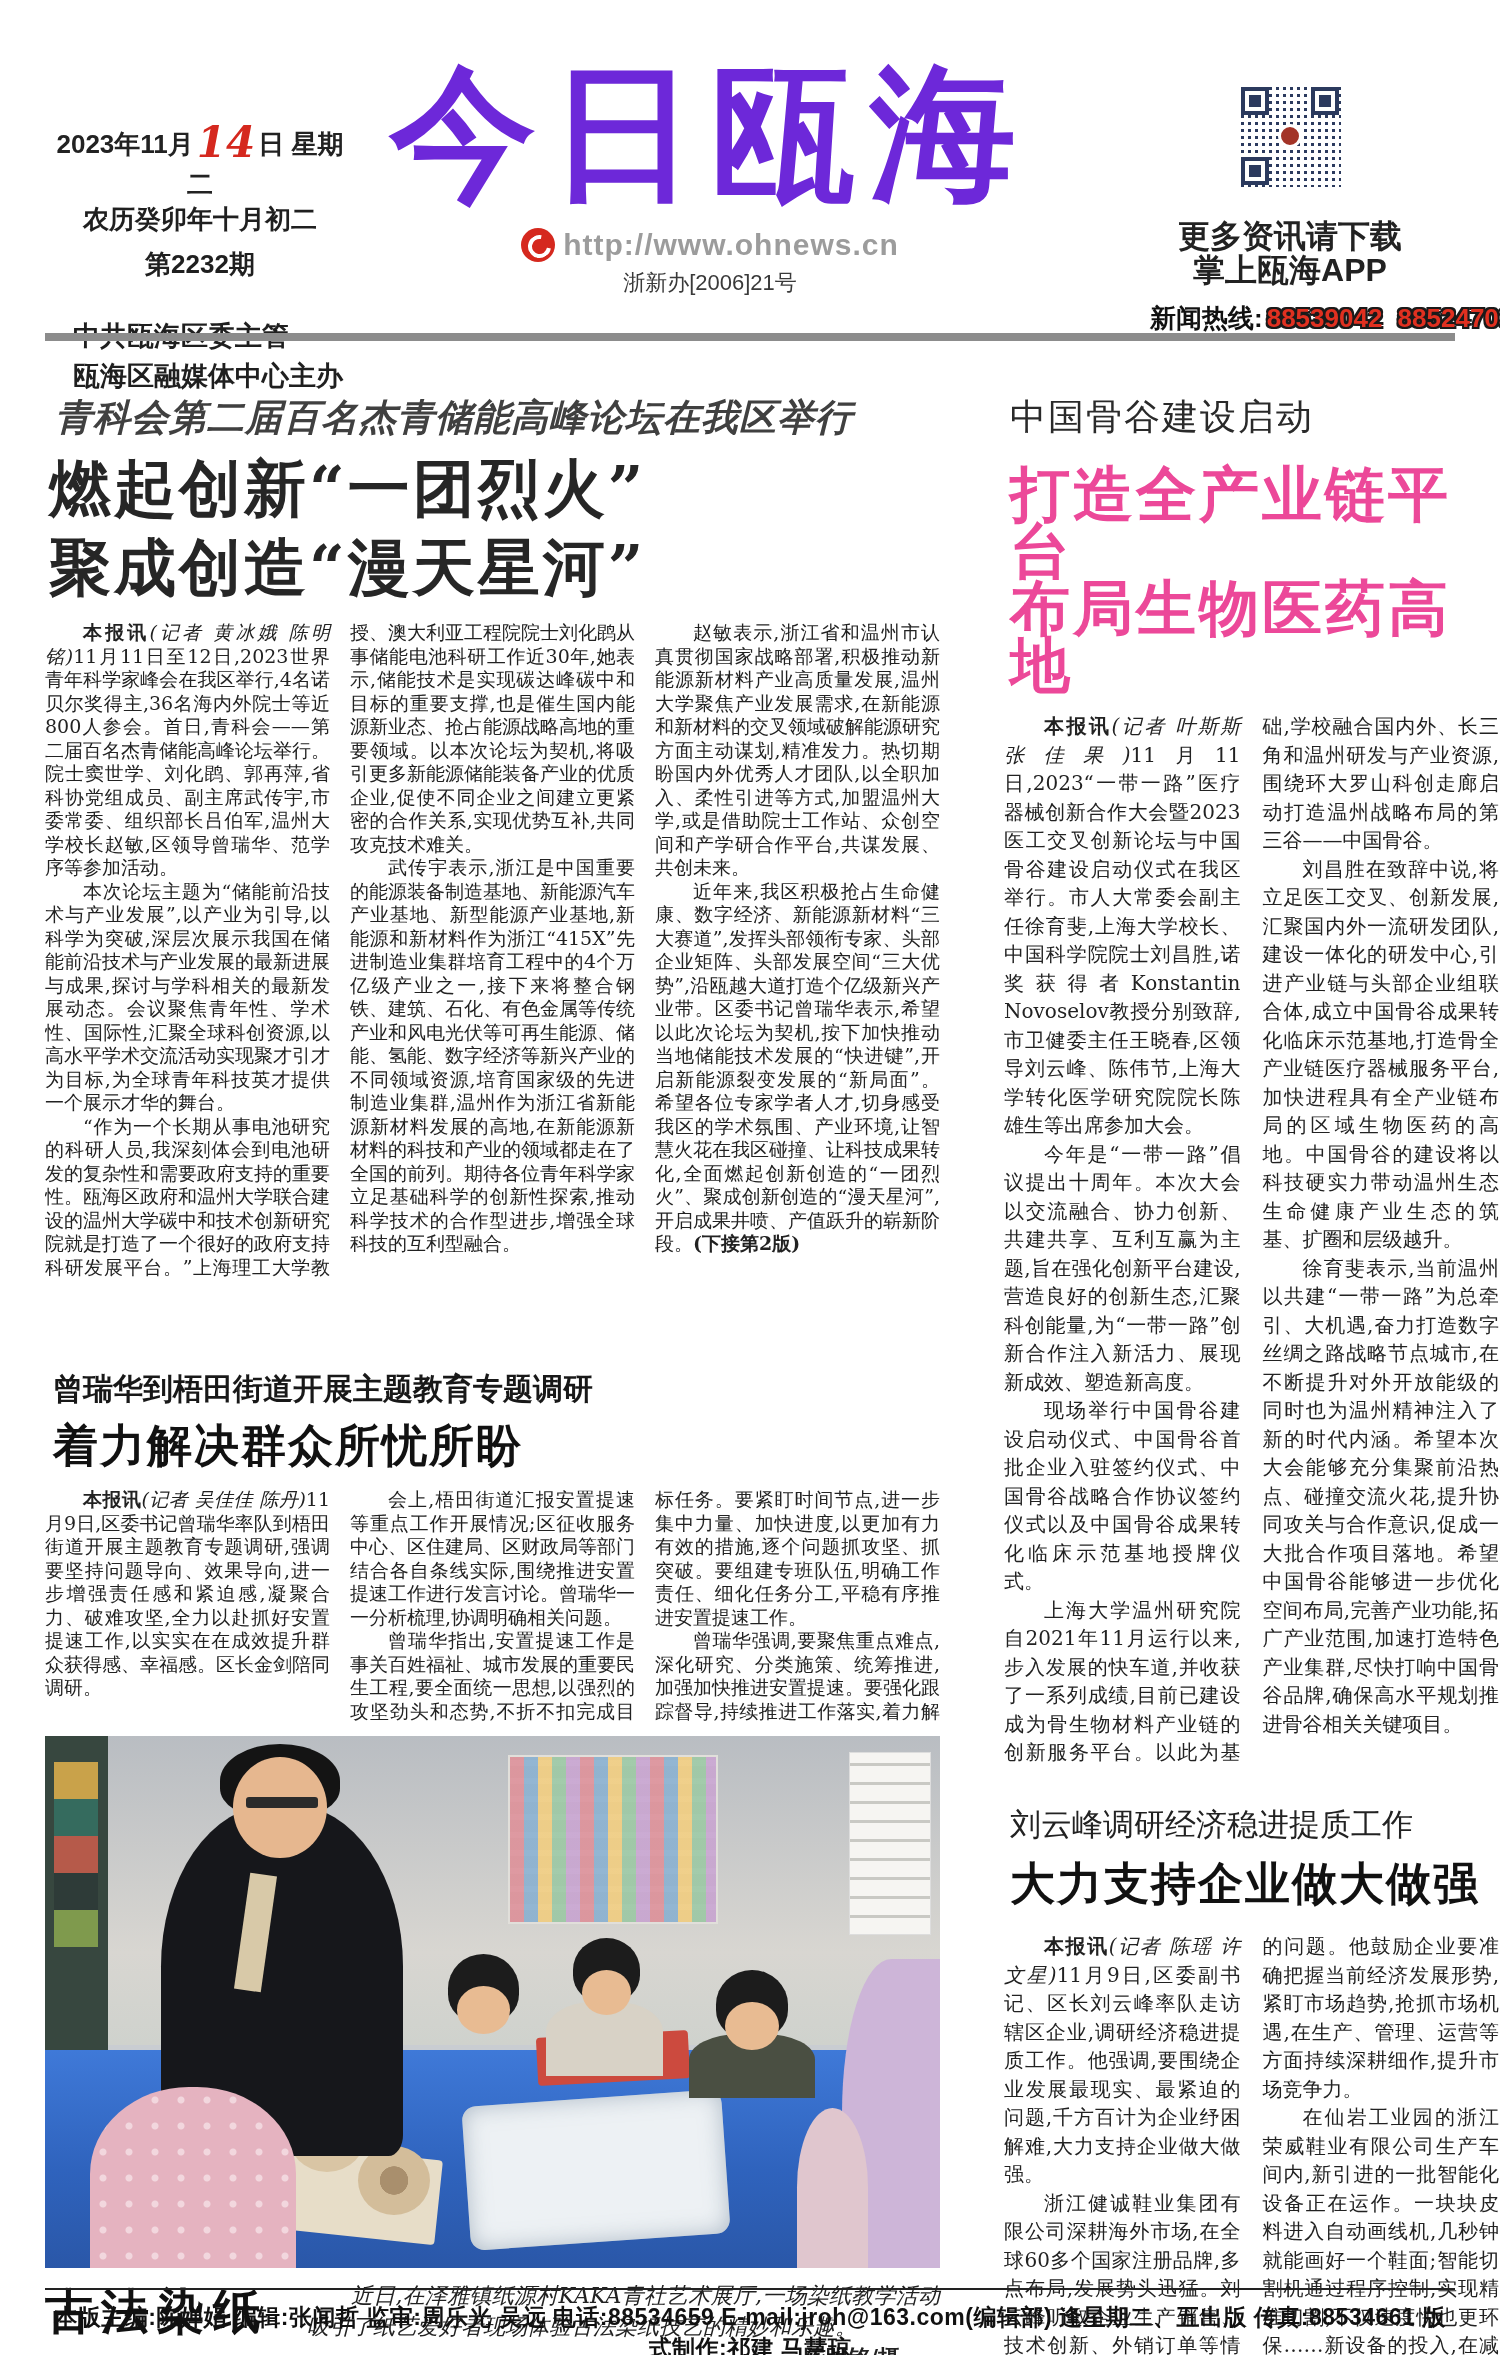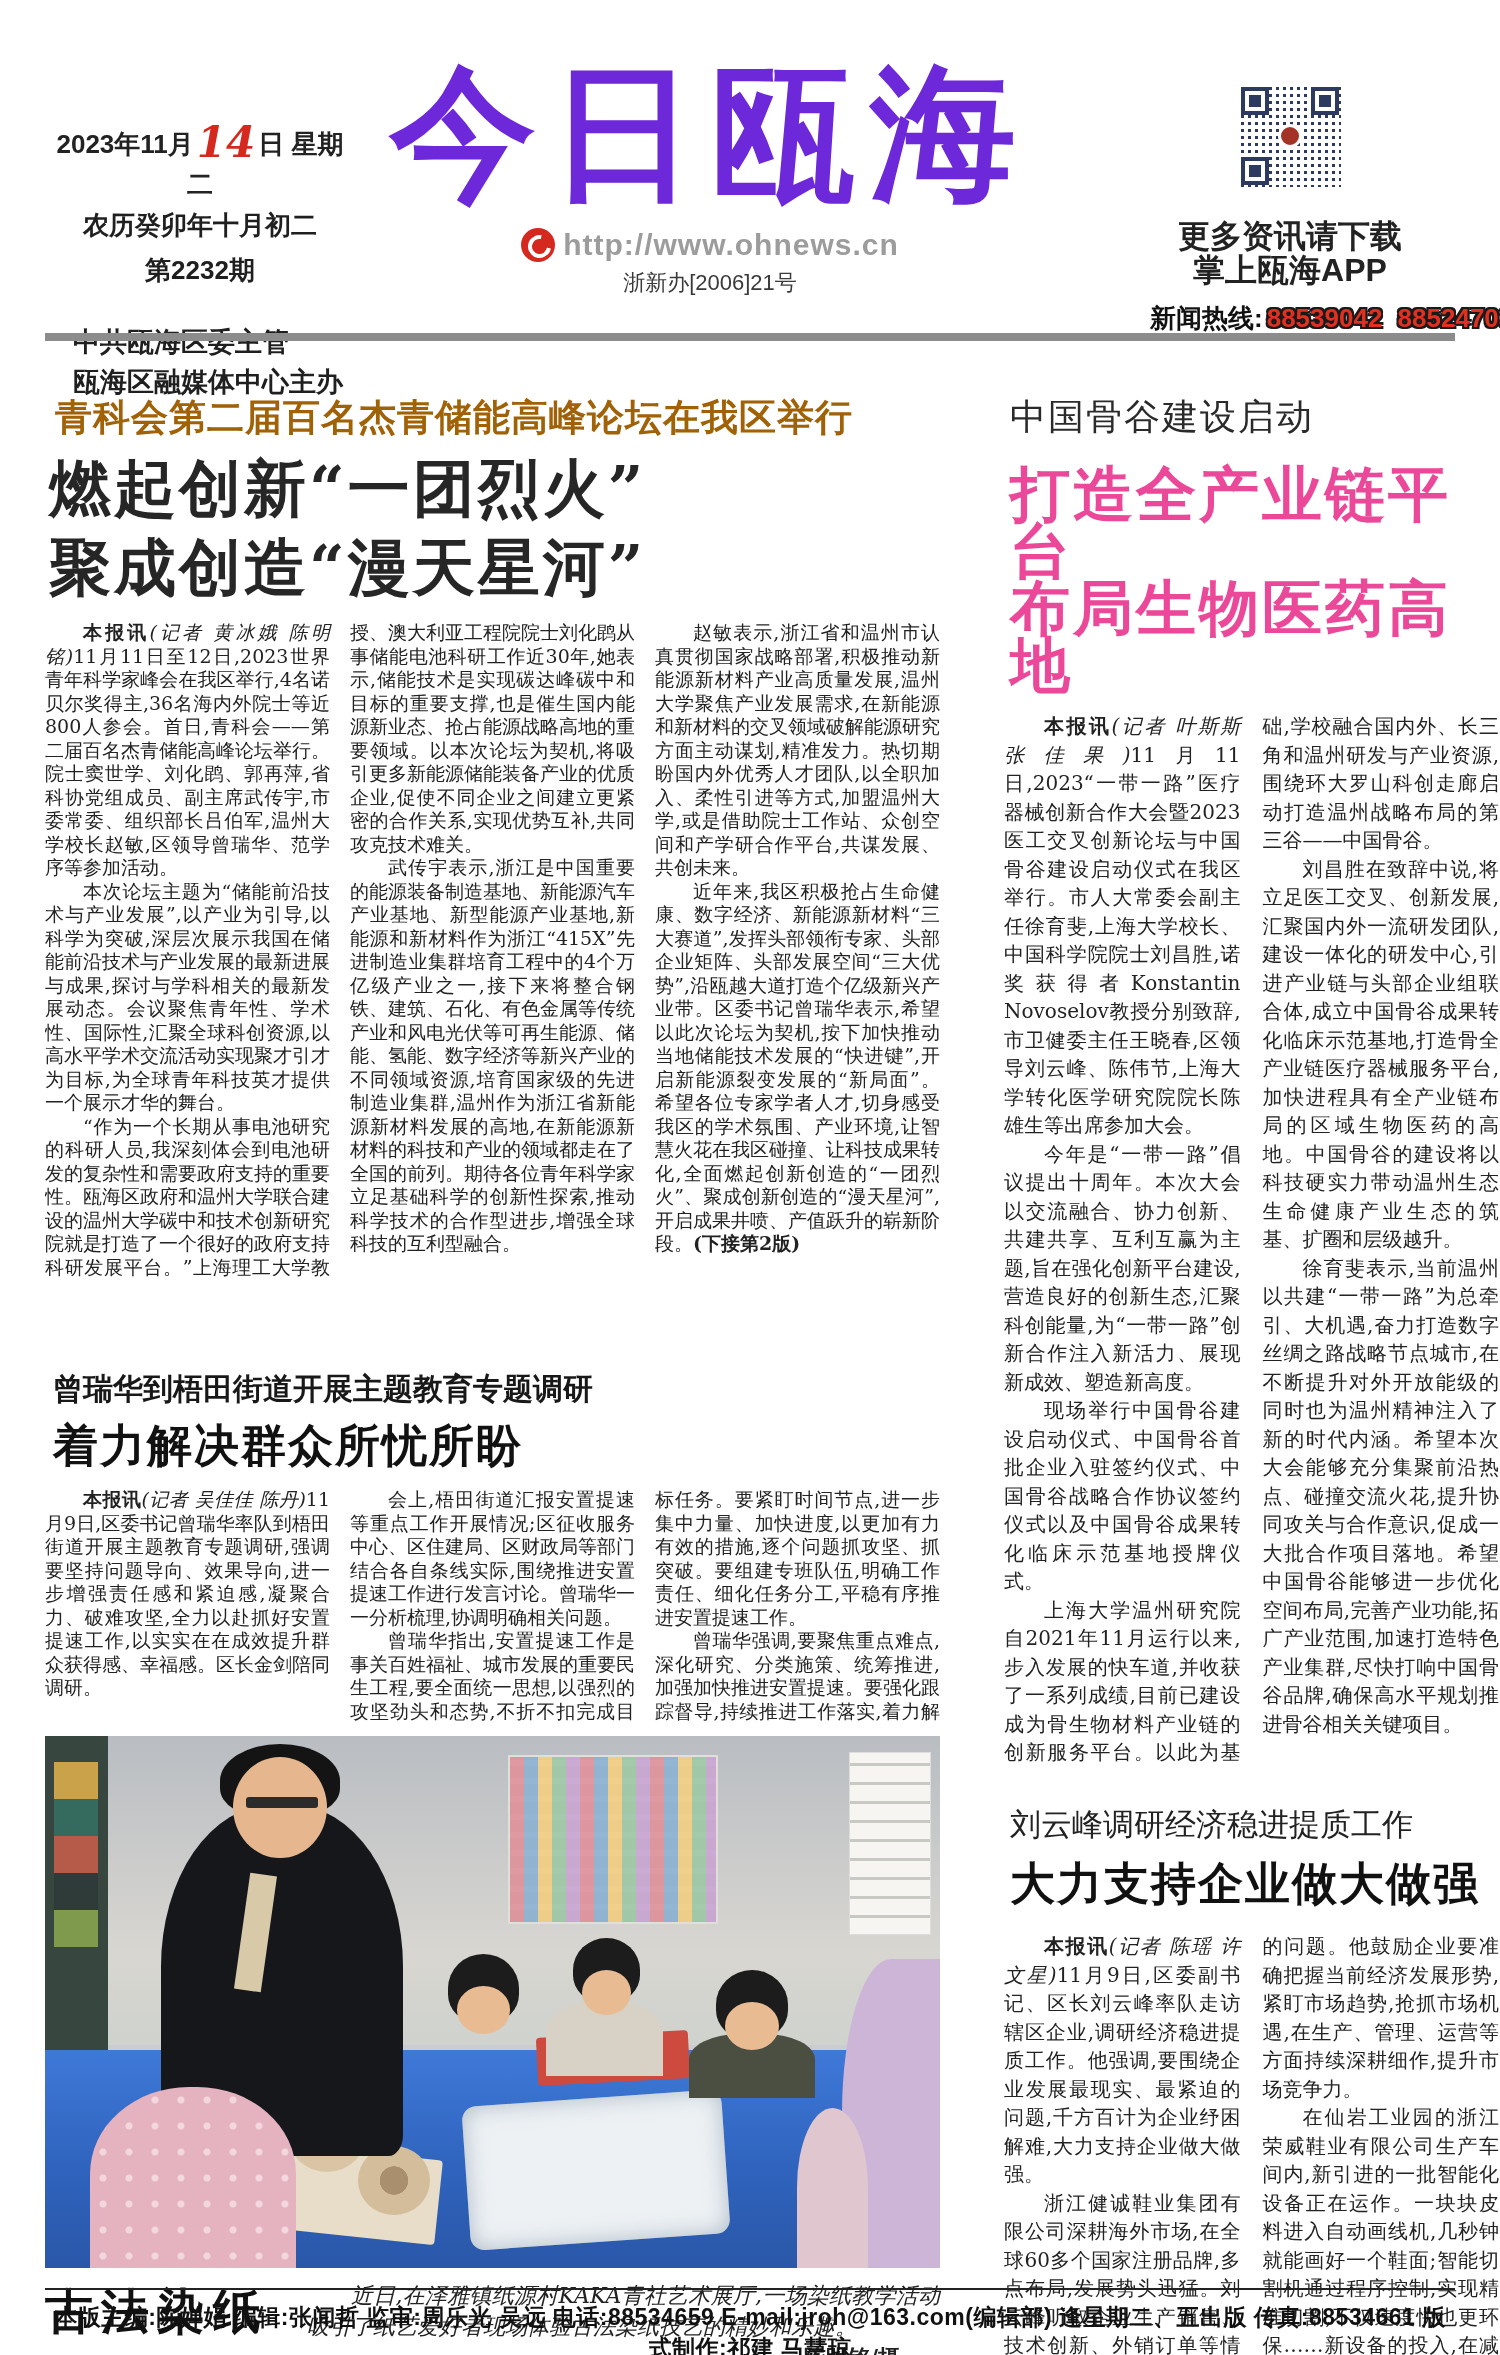--- a/index.html
+++ b/index.html
@@ -4,21 +4,21 @@
 <style>
   html,body{margin:0;padding:0;background:#e9e9e9;}
   .page{position:relative;width:1500px;height:2355px;margin:0 auto;background:#ffffff;
         font-family:"Liberation Sans",sans-serif;color:#1f1f1f;overflow:hidden;}
 
   
   .pub-info{position:absolute;left:45px;top:118px;width:310px;text-align:center;}
   .date-line{font-size:26px;font-weight:bold;color:#222;}
   .date-day{font-family:"DejaVu Serif",serif;font-style:italic;font-weight:bold;
             font-size:42px;color:#d5281e;padding:0 3px;vertical-align:-4px;margin-top:12px;}
-  .lunar-line{font-size:26px;font-weight:bold;margin-top:6px;}
+  .lunar-line{font-size:26px;font-weight:bold;}
   .issue-line{font-size:26px;font-weight:bold;margin-top:10px;}
   .sponsor{margin-top:34px;text-align:left;padding-left:28px;font-size:27px;font-weight:bold;line-height:40px;}
 
   .masthead-center{position:absolute;left:345px;top:48px;width:730px;text-align:center;}
   .masthead-title{font-family:"DejaVu Serif",serif;font-weight:bold;color:#6d28d9;
                   font-size:146px;line-height:170px;letter-spacing:14px;white-space:nowrap;}
   .url-row{margin-top:10px;display:flex;justify-content:center;align-items:center;gap:8px;}
   .logo-icon{display:inline-block;width:34px;height:34px;border-radius:50%;background:#d5281e;position:relative;flex:0 0 auto;}
   .logo-icon::after{content:'';position:absolute;left:7px;top:7px;width:15px;height:15px;
                     border:4px solid #fff;border-radius:50%;border-right-color:transparent;transform:rotate(-35deg);}
@@ -39,21 +39,21 @@
            text-shadow:-2px -2px 0 #1a1a1a,2px -2px 0 #1a1a1a,-2px 2px 0 #1a1a1a,2px 2px 0 #1a1a1a,0 2px 0 #1a1a1a,0 -2px 0 #1a1a1a;}
 
   .gray-bar{position:absolute;left:45px;right:45px;top:333px;height:8px;background:#8c8c8c;}
 
   
   .content{position:absolute;left:45px;top:393px;width:1410px;display:flex;}
   .left-region{width:895px;}
   .v-divider{width:1px;background:#b5b5b5;margin:6px 32px 86px 32px;}
   .right-region{width:495px;flex:0 0 auto;}
 
-  .kicker-main{font-size:37px;font-weight:bold;color:#a16207;padding-left:10px;letter-spacing:1px;}
+  .kicker-main{font-size:37px;font-weight:bold;color:#404040;padding-left:10px;letter-spacing:1px;font-style:italic;}
   .headline-main{font-family:"DejaVu Serif",serif;font-weight:900;font-size:62px;line-height:79px;
                  color:#262626;letter-spacing:3px;margin-top:6px;padding-left:4px;}
   .story-body{margin-top:14px;text-align:justify;font-family:"DejaVu Serif",serif;color:#222;overflow:hidden;}
   .story-body p{margin:0;text-indent:2em;}
   .story-body i{font-family:"DejaVu Serif",serif;}
   .main-body{height:738px;column-count:3;column-gap:20px;font-size:19px;line-height:23.5px;}
 
   .middle-story{margin-top:10px;}
   .kicker-mid{font-size:30px;font-weight:bold;color:#181818;padding-left:8px;}
   .headline-mid{font-size:45px;font-weight:bold;color:#111;margin-top:6px;padding-left:8px;letter-spacing:2px;}

